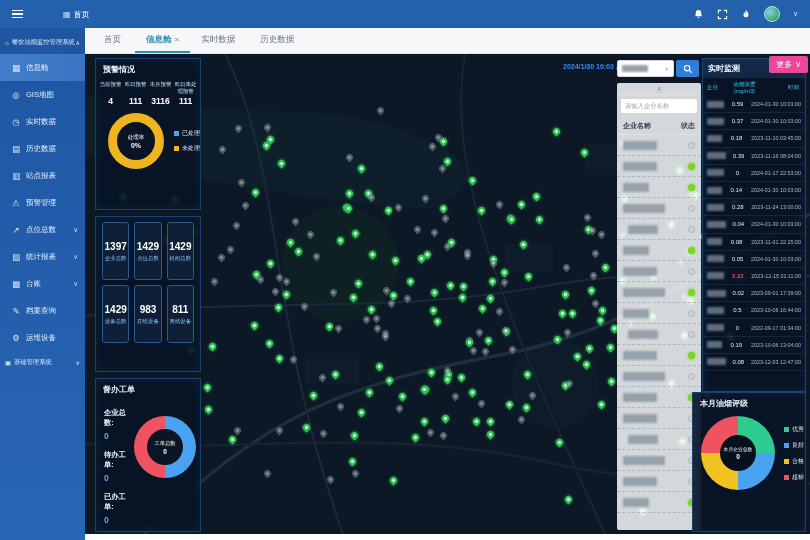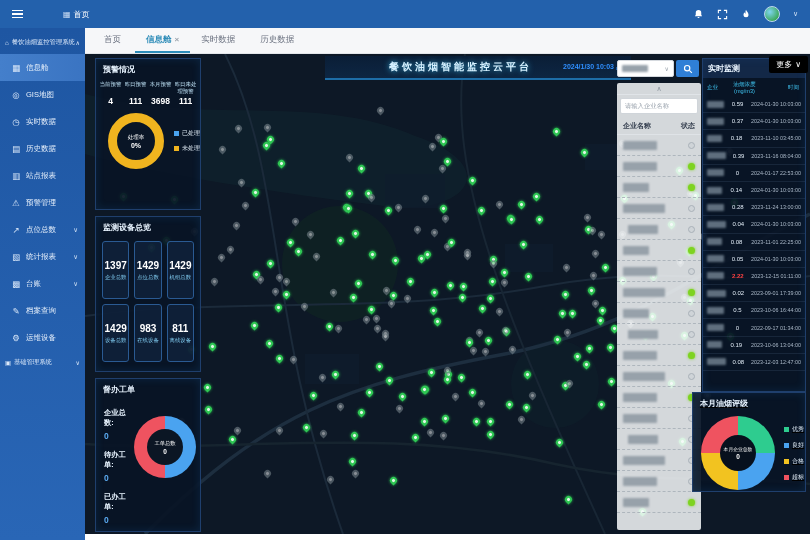--- a/index.html
+++ b/index.html
@@ -66,21 +66,21 @@
 
   #banner { position:absolute; left:240px; top:2px; width:306px; height:24px;
     z-index:4; background:linear-gradient(180deg,rgba(10,30,55,.95),rgba(13,42,74,.8));
     border-bottom:2px solid #1d6ea8; display:flex; align-items:center; }
   #banner-title { margin-left:64px; font-size:10px; letter-spacing:3px;
     color:#d6f1ff; font-weight:bold; text-shadow:0 0 6px #2ea8d8; white-space:nowrap; }
   #banner-date { position:absolute; left:478px; top:8px; z-index:4;
     font-size:7px; font-weight:bold; color:#2f8fff; white-space:nowrap; }
 
   #more-btn { position:absolute; top:2px; right:2px; z-index:10;
-    background:#000000; color:#fff; font-size:8px; border-radius:2px;
+    background:#ec4899; color:#fff; font-size:8px; border-radius:2px;
     padding:3px 7px; display:flex; gap:3px; align-items:center; cursor:pointer; }
 
   .panel { position:absolute; background:rgba(9,20,38,.93);
     border:1px solid #1f3f6d; box-shadow:inset 0 0 8px rgba(30,120,200,.18);
     z-index:5; }
   .panel-title { font-size:8px; font-weight:bold; color:#e8f4ff;
     padding:5px 7px 3px; }
 
   
   #alert-panel { left:10px; top:4px; width:106px; height:152px; }
@@ -166,21 +166,21 @@
   .rt-row { display:flex; align-items:center; height:17.2px; padding:0 4px;
     border-bottom:1px solid rgba(120,150,190,.14); cursor:pointer; }
   .rt-row .blur { width:19px; height:7px; background:#5f6e7d; }
   .rt-row:nth-of-type(3n) .blur { width:15px; }
   .rt-row:nth-of-type(4n) .blur { width:22px; }
   .rt-val { width:30px; text-align:center; font-size:6px; color:#dfeaf4; }
   .rt-row.alarm .rt-val { color:#ff4242; font-weight:bold; }
   .rt-time { flex:1; text-align:right; font-size:5.4px; color:#aab8c8; white-space:nowrap; }
 
   
-  #rate-panel { left:607px; top:338px; width:114px; height:100px; z-index:6;text-decoration:underline; }
+  #rate-panel { left:607px; top:338px; width:114px; height:140px; z-index:6; }
   .rate-body { display:flex; align-items:center; margin-top:4px; }
   .rate-donut { width:74px; height:74px; border-radius:50%; margin-left:8px; flex:none;
     background:conic-gradient(#2ecc8f 0 25%, #4aa3f0 25% 50%, #f2c320 50% 75%, #ef5360 75% 100%);
     position:relative; }
   .rate-donut .hole { position:absolute; left:19px; top:19px; width:36px; height:36px;
     border-radius:50%; background:#07101d; display:flex; flex-direction:column;
     align-items:center; justify-content:center; color:#fff; }
   .rate-donut .hole .t { font-size:4.8px; }
   .rate-donut .hole .v { font-size:6.5px; font-weight:bold; margin-top:1px; }
   .rate-legend { margin-left:9px; display:flex; flex-direction:column; gap:7px; }
@@ -547,23 +547,20 @@
       <div class="pin pin-green" style="left: 283.175px; top: 252.04px;"></div>
       <div class="pin pin-gray" style="left: 341.675px; top: 374.58px;"></div>
       <div class="pin pin-gray" style="left: 410.575px; top: 146.88px;"></div>
       <div class="pin pin-green" style="left: 180.8px; top: 286.36px;"></div>
       <div class="pin pin-green" style="left: 516.85px; top: 210.24px;"></div>
       <div class="pin pin-green" style="left: 420.65px; top: 347.3px;"></div>
       <div class="pin pin-gray" style="left: 329px; top: 171.52px;"></div>
       <div class="pin pin-gray" style="left: 149.275px; top: 373.48px;"></div>
     </div>
 
-  <div id="banner">
-    <span id="banner-title">餐饮油烟智能监控云平台</span>
-  </div>
   <span id="banner-date">2024/1/30 10:03 星期二</span>
 
   <div id="more-btn">
     <span>更多</span>
     <span>∨</span>
   </div>
 
   <div class="panel" id="alert-panel">
     <div class="panel-title">预警情况</div>
     <div class="stats4">
@@ -573,21 +570,21 @@
           <div class="val">4</div>
         </div>
 
         <div class="stat4">
           <div class="lbl">昨日预警</div>
           <div class="val">111</div>
         </div>
 
         <div class="stat4">
           <div class="lbl">本月预警</div>
-          <div class="val">3698</div>
+          <div class="val">3116</div>
         </div>
 
         <div class="stat4">
           <div class="lbl">昨日未处理预警</div>
           <div class="val">111</div>
         </div>
       </div>
     <div class="alert-donut-row">
       <div class="alert-donut">
         <div class="in">
@@ -604,21 +601,20 @@
 
           <div class="leg-item">
             <span class="leg-sq" style="background: rgb(240, 180, 31);"></span>
             <span>未处理</span>
           </div>
         </div>
     </div>
   </div>
 
   <div class="panel" id="device-panel">
-    <div class="panel-title">监测设备总览</div>
     <div class="dev-grid">
 
         <div class="dev-box">
           <span class="val">1397</span>
           <span class="lbl">企业总数</span>
         </div>
 
         <div class="dev-box">
           <span class="val">1429</span>
           <span class="lbl">点位总数</span>

